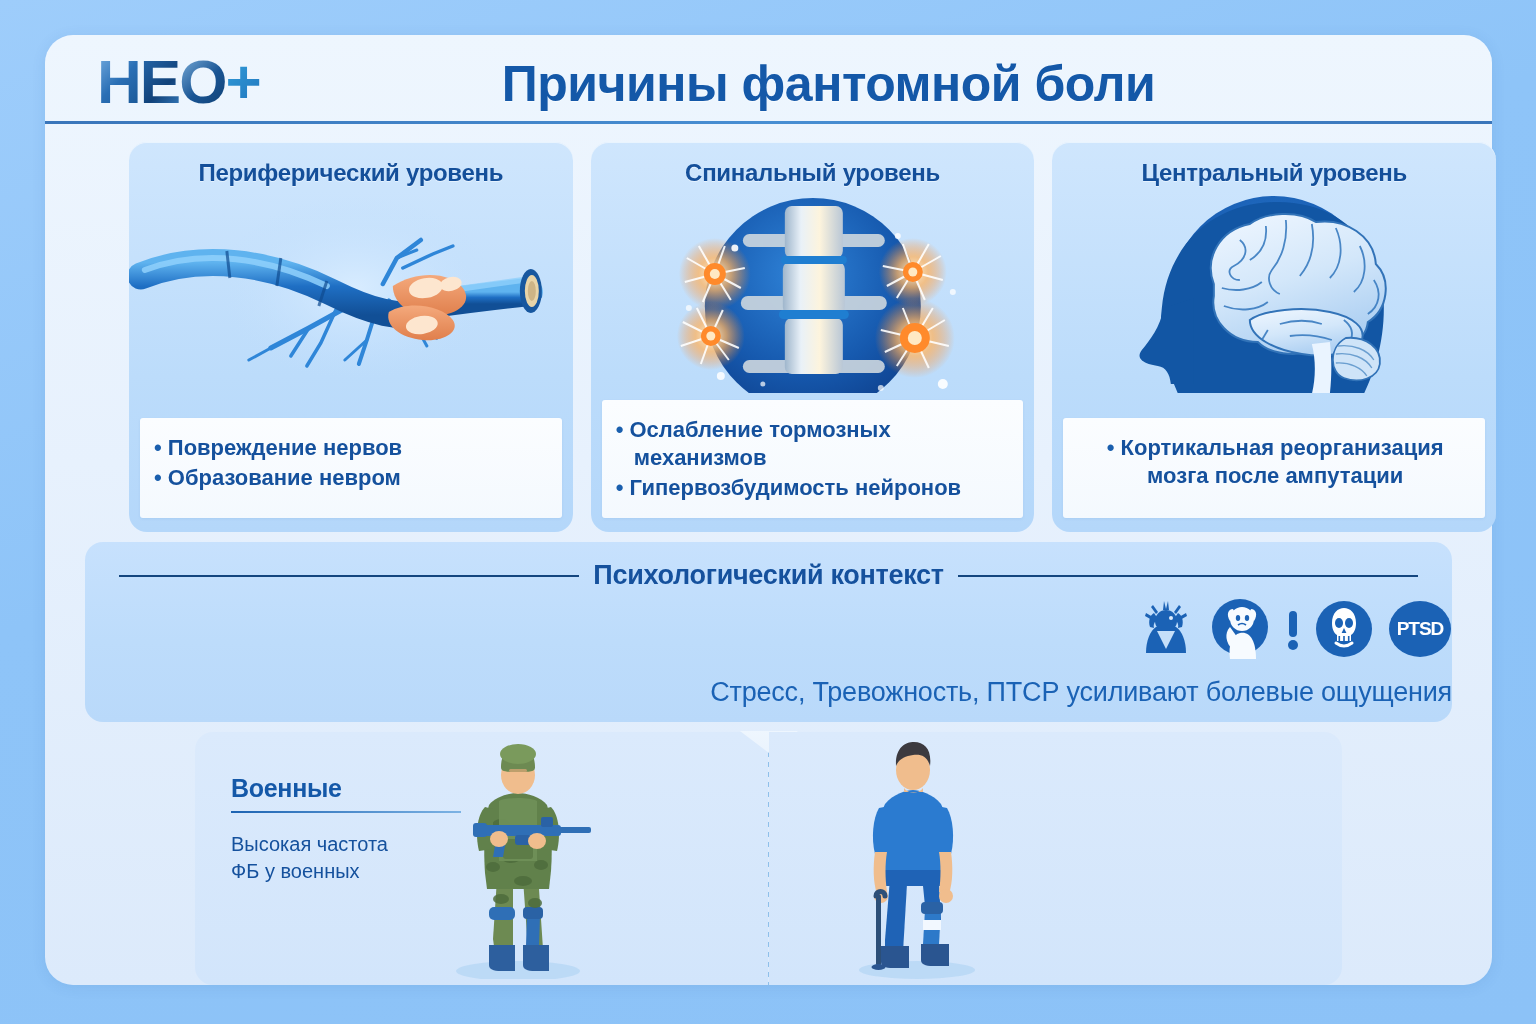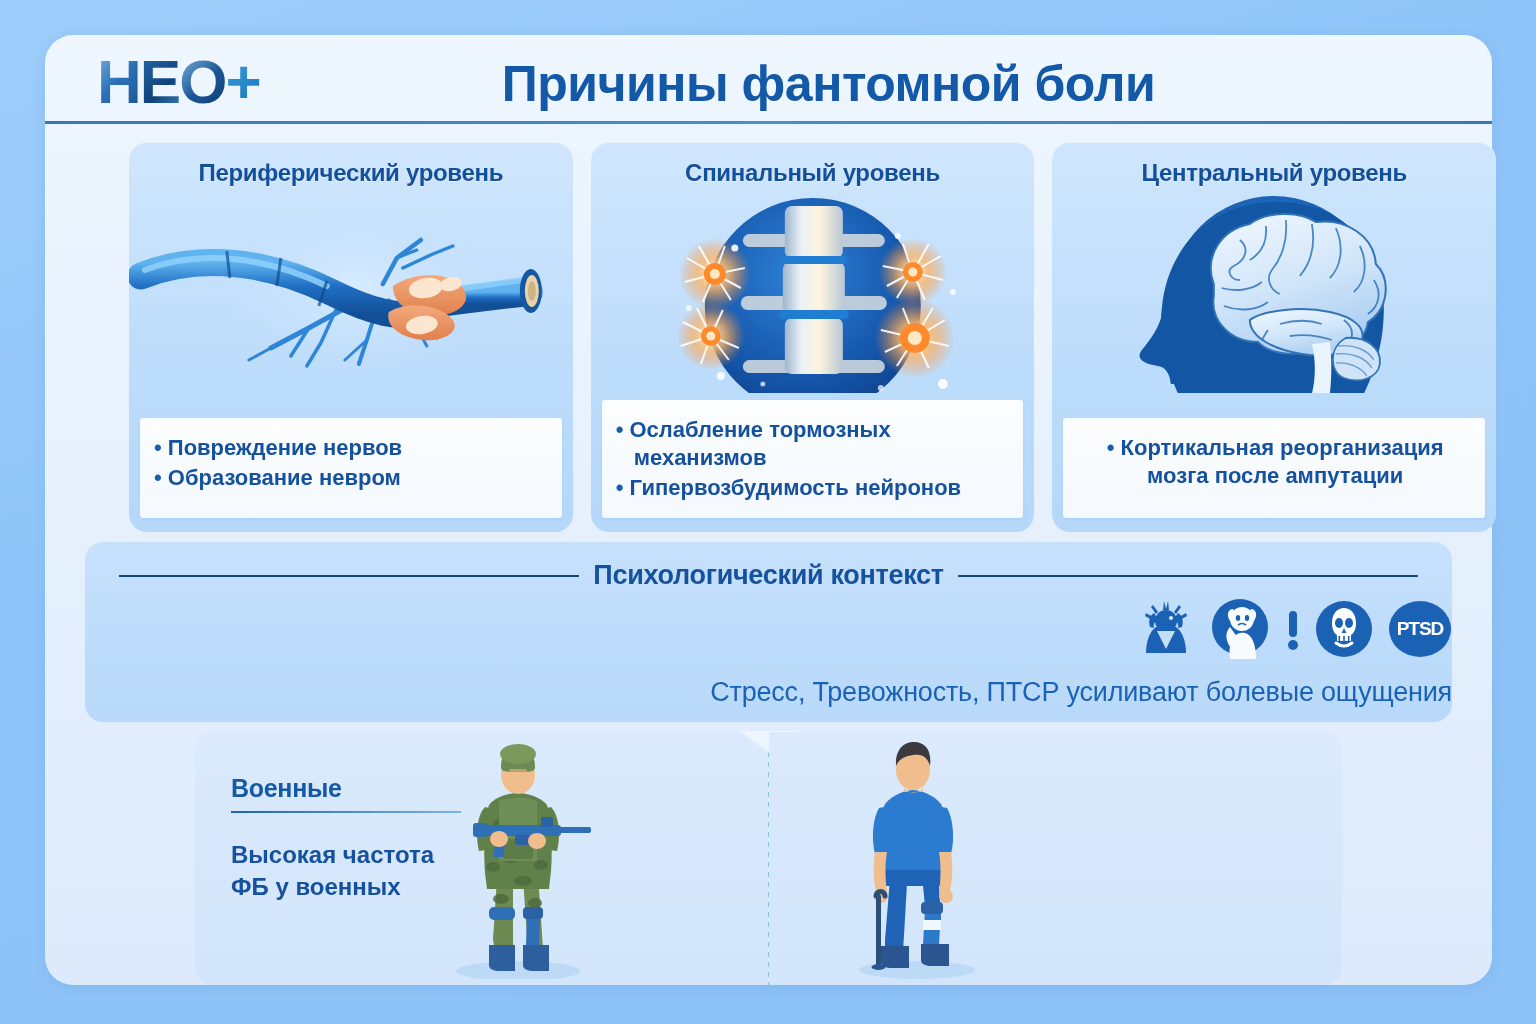--- a/index.html
+++ b/index.html
@@ -92,21 +92,21 @@
   }
   .bp-left{left:0;border-radius:18px 0 0 18px;}
   .bp-right{left:574px;border-radius:0 18px 18px 0;}
   .bdivider{position:absolute;left:573px;top:0;width:1px;height:253px;
     background:repeating-linear-gradient(180deg,#8fc0ea 0 5px,transparent 5px 10px);}
   .notch{position:absolute;left:545px;top:-1px;width:58px;height:22px;
     background:linear-gradient(180deg,#eef6fe,#eaf3fd);
     clip-path:polygon(0 0,100% 0,50% 100%);}
   .bp-title{font-size:25px;font-weight:bold;color:#1458a8;letter-spacing:-.3px;}
   .bp-rule{height:2px;background:linear-gradient(90deg,#1c63b2,#7db3e4);margin-top:8px;}
-  .bp-text{font-size:24px;color:#15519d;line-height:1.35;margin-top:26px;font-weight:bold;}
+  .bp-text{font-size:20px;color:#15519d;line-height:1.35;margin-top:18px;}
   .bp-left .bp-inner{position:absolute;left:36px;top:42px;width:230px;}
   .bp-right .bp-inner{position:absolute;right:36px;top:42px;width:255px;text-align:right;}
 
   .fig{position:absolute;bottom:6px;}
   .fig-soldier{left:228px;width:190px;height:240px;}
   .fig-civ{left:60px;width:175px;height:245px;}
 </style>
 </head>
 <body>
 

